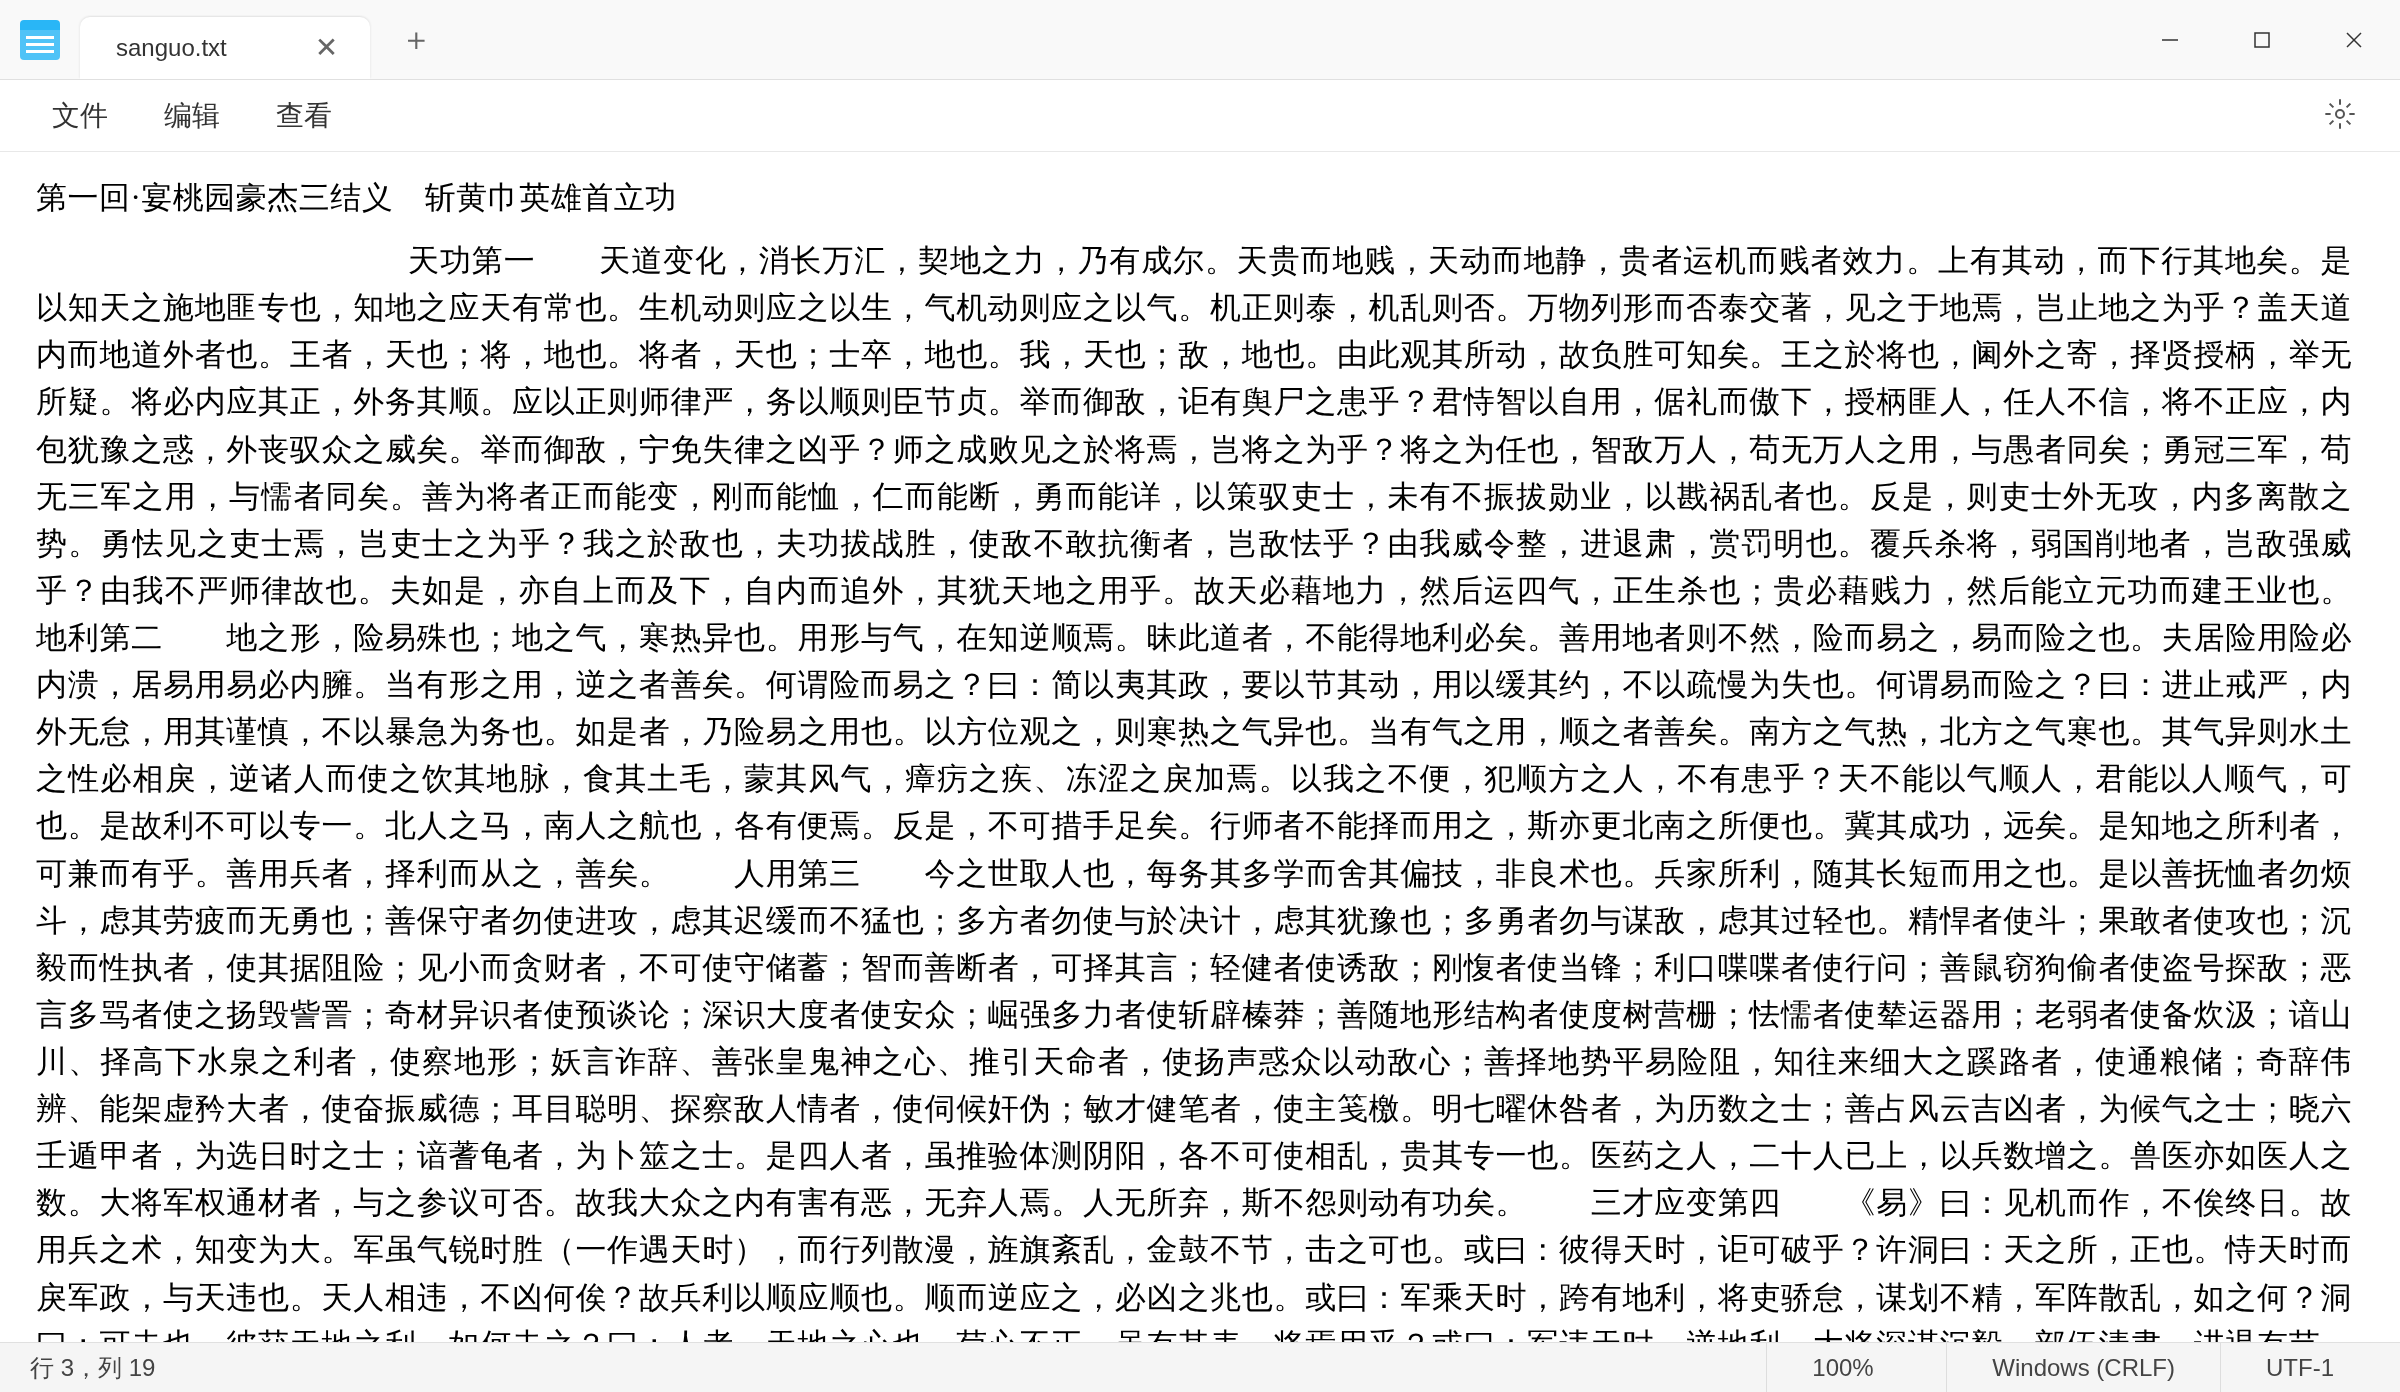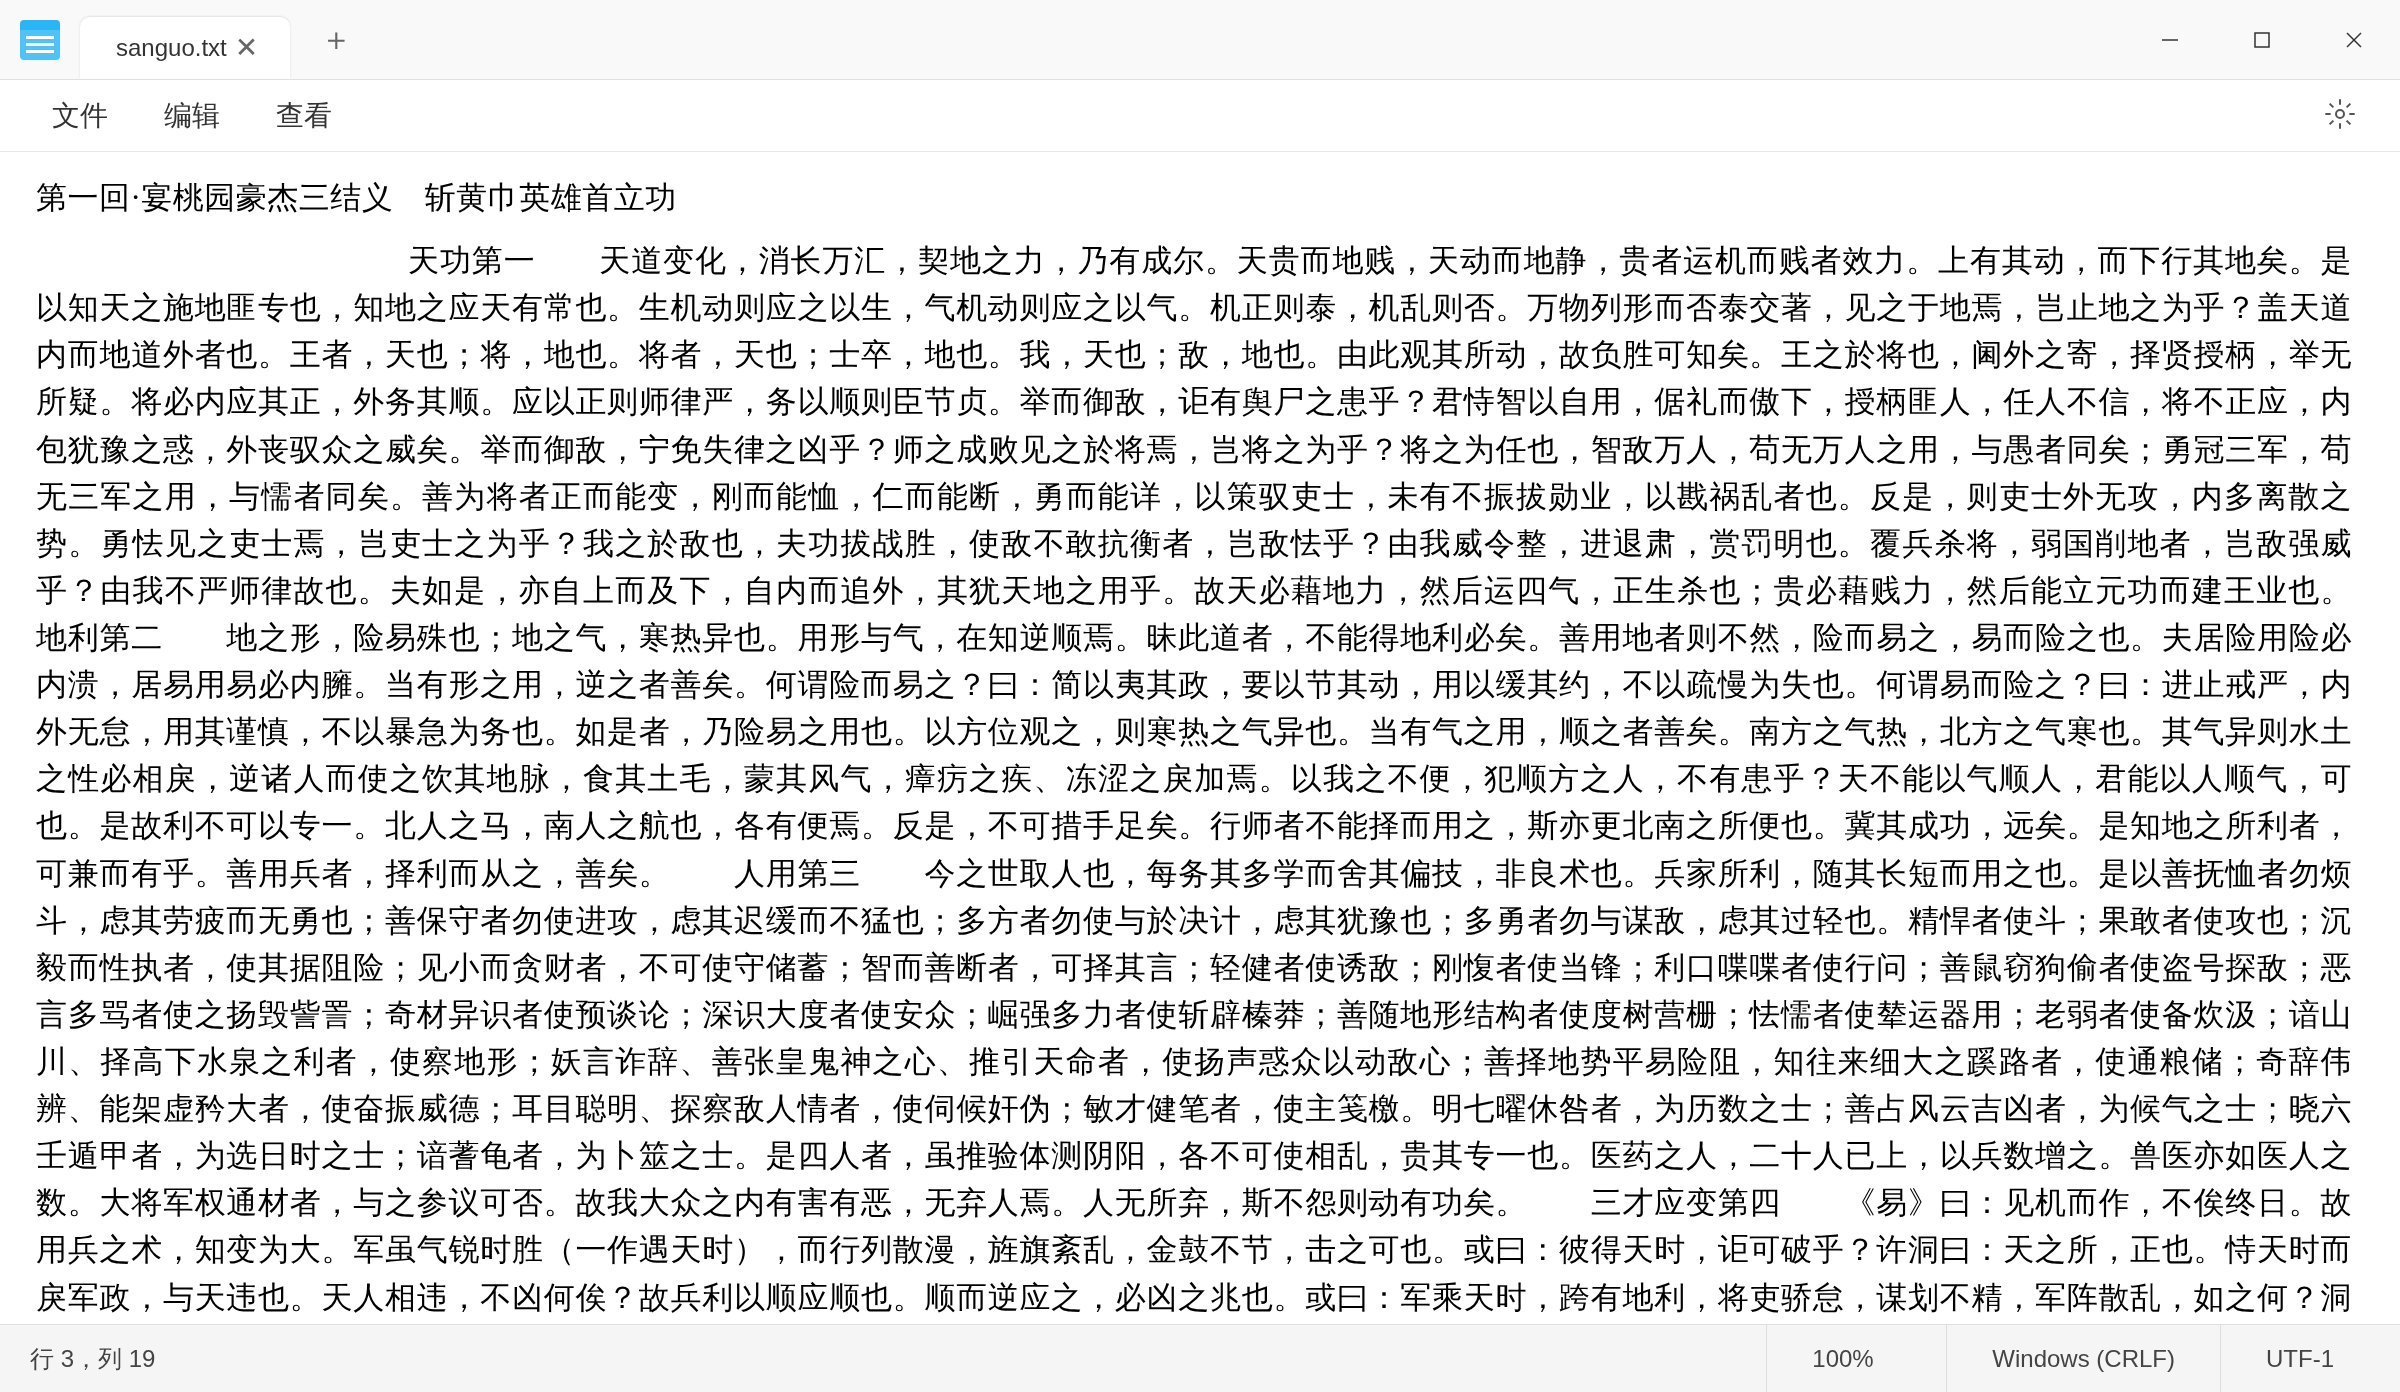--- a/index.html
+++ b/index.html
@@ -49,20 +49,21 @@
       box-shadow: 0 7px 0 #fff, 0 14px 0 #fff;
     }
     .tab {
       height: 62px;
       margin-top: 16px;
       background: #ffffff;
       border-radius: 10px 10px 0 0;
       padding: 0 24px 0 36px;
       display: flex;
       align-items: center;
+      gap: 80px;
       box-shadow: -1px -1px 2px rgba(0,0,0,0.05), 1px -1px 2px rgba(0,0,0,0.05);
     }
     .tab-title {
       font-size: 24px;
       color: #333;
     }
     .tab-close {
       font-size: 28px;
       color: #666;
       line-height: 1;
@@ -135,21 +136,21 @@
       letter-spacing: 0.5px;
     }
     .content-title {
       margin-bottom: 16px;
       text-align: left;
     }
     .body-text {
       text-indent: 12em;
     }
     .statusbar {
-      height: 68px;
+      height: 50px;
       background: #f5f5f5;
       border-top: 1px solid #e0e0e0;
       display: flex;
       align-items: center;
       font-size: 24px;
       color: #444;
     }
     .status-left {
       padding: 0 30px;
       flex: 1;

